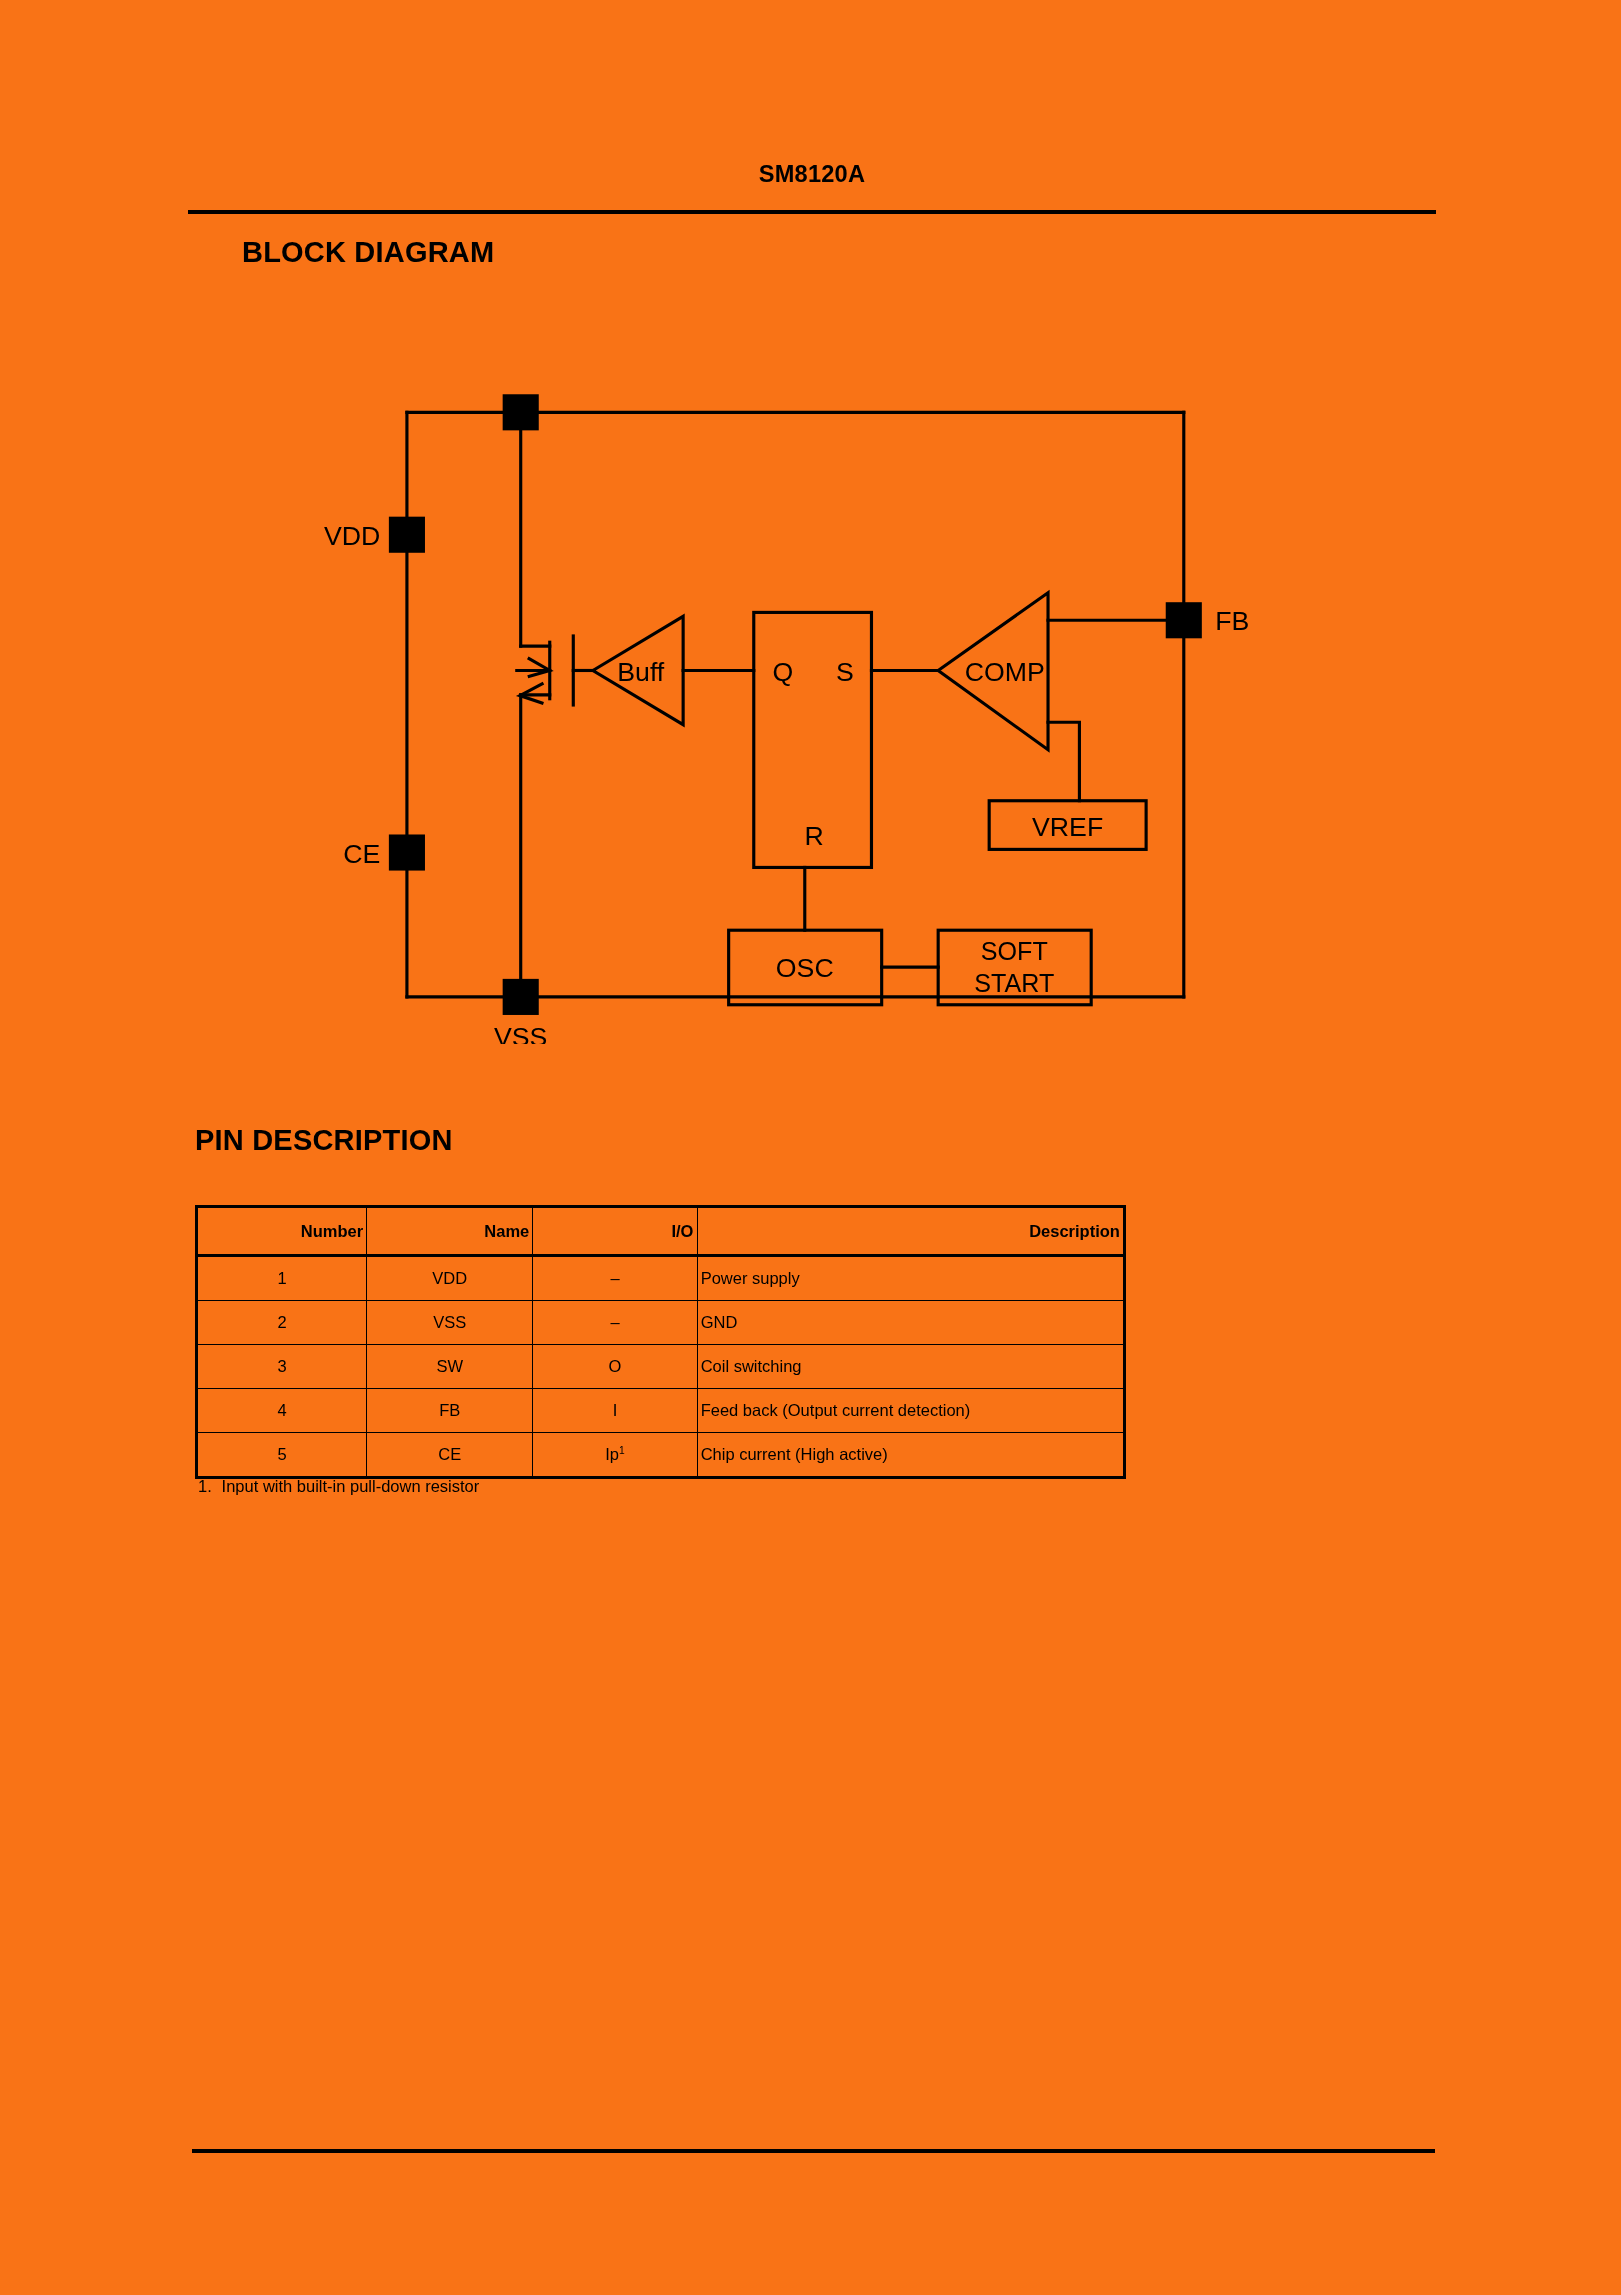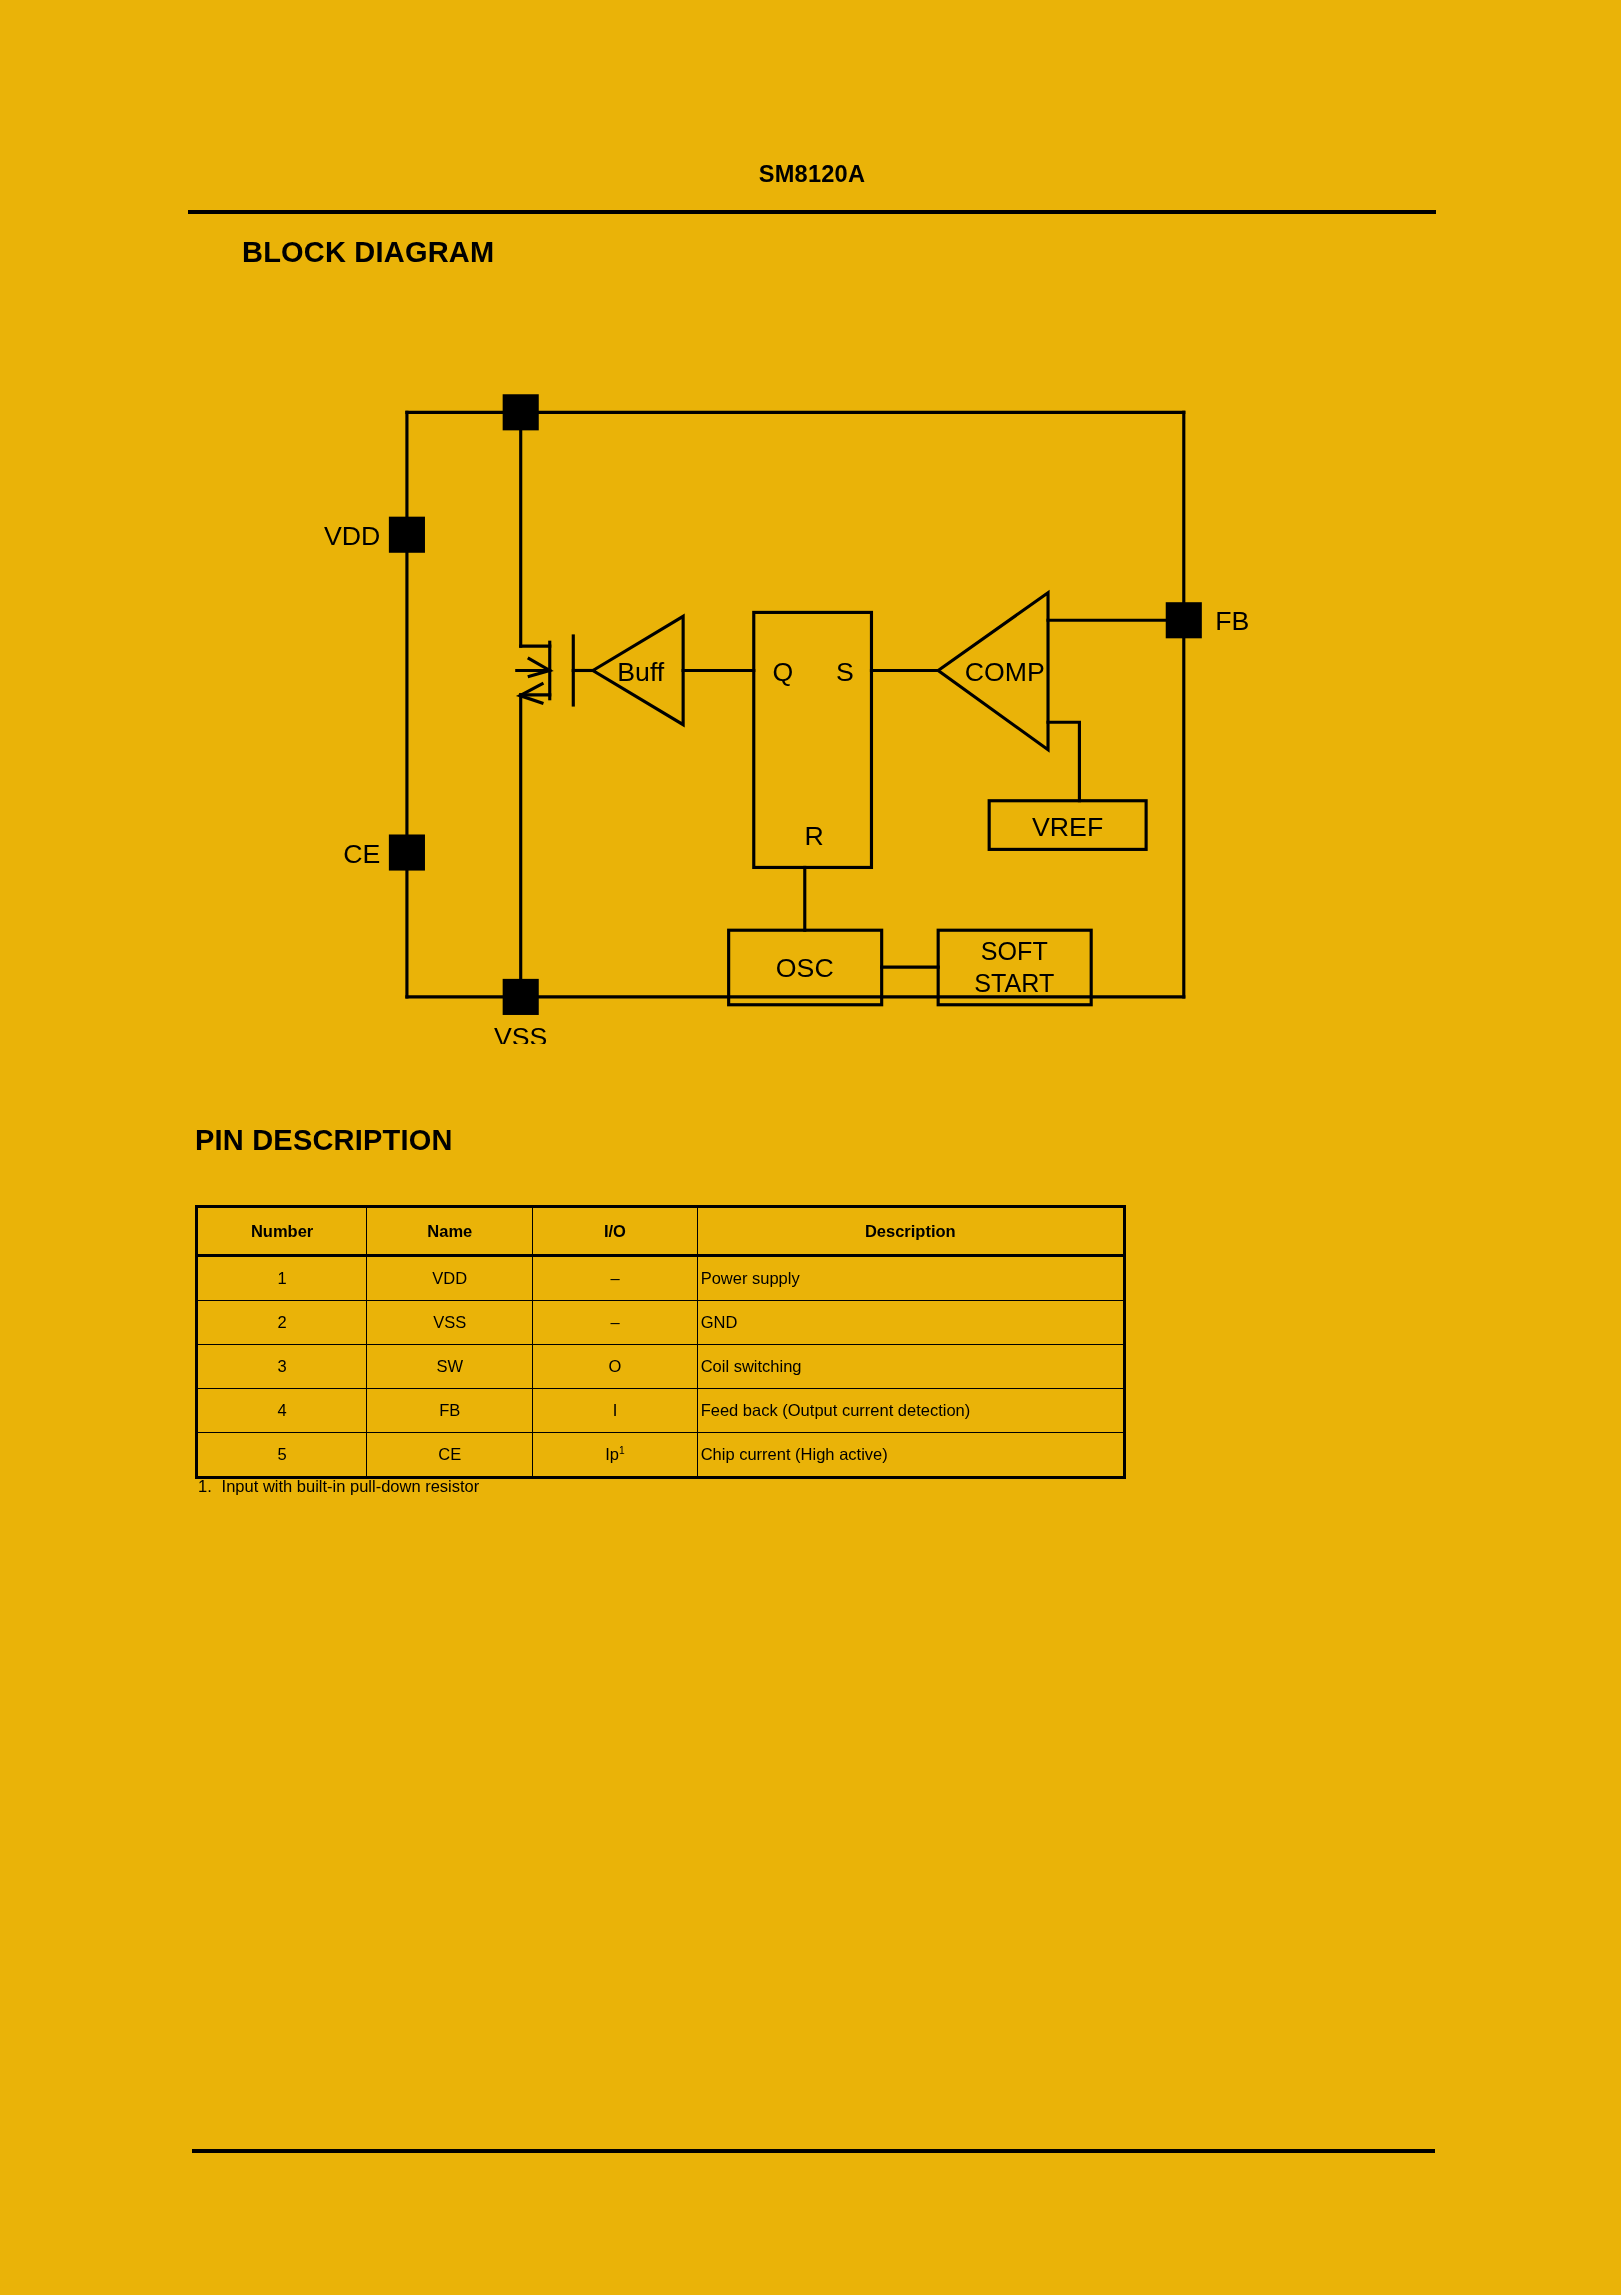--- a/index.html
+++ b/index.html
@@ -9,21 +9,21 @@
     background: #ffffff;
   }
   body {
     font-family: "Liberation Sans", sans-serif;
     color: #000000;
   }
   .page {
     position: relative;
     width: 1622px;
     height: 2295px;
-    background: #eab308;
+    background: #f97316;
     overflow: hidden;
   }
 
   
   .header-title {
     position: absolute;
     left: 188px;
     top: 161px;
     width: 1248px;
     text-align: center;
@@ -93,21 +93,21 @@
     text-align: center;
     height: 46px;
   }
   .pin-table tbody td {
     font-weight: normal;
   }
   .col-number { width: 162px; text-align: center; }
   .col-name   { width: 159px; text-align: center; }
   .col-io     { width: 157px; text-align: center; }
   .col-desc   { text-align: left; padding-left: 15.7px; margin-top: 16px; }
-  .pin-table .outer-top    { border-top-width: 3.1px; }
+  .pin-table .outer-top    { border-top-width: 3.1px; text-align: right; }
   .pin-table .outer-bottom { border-bottom-width: 3.1px; }
   .pin-table .outer-left   { border-left-width: 3.1px; }
   .pin-table .outer-right  { border-right-width: 3.1px; }
   .pin-table .hdr-sep      { border-bottom-width: 3.1px; }
   sup { font-size: 0.62em; vertical-align: super; line-height: 0; }
 
   
   .footnote {
     position: absolute;
     left: 198px;

